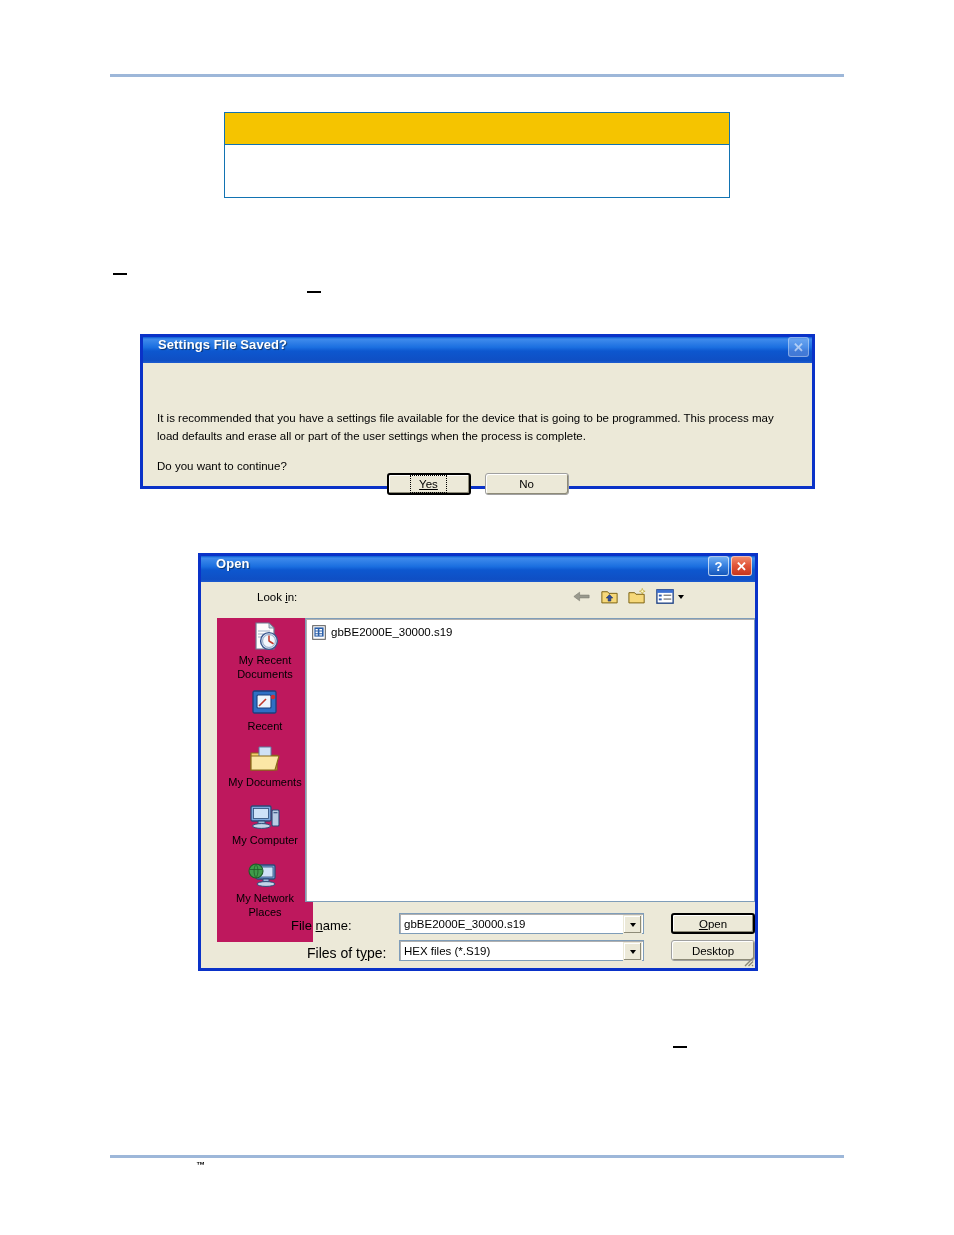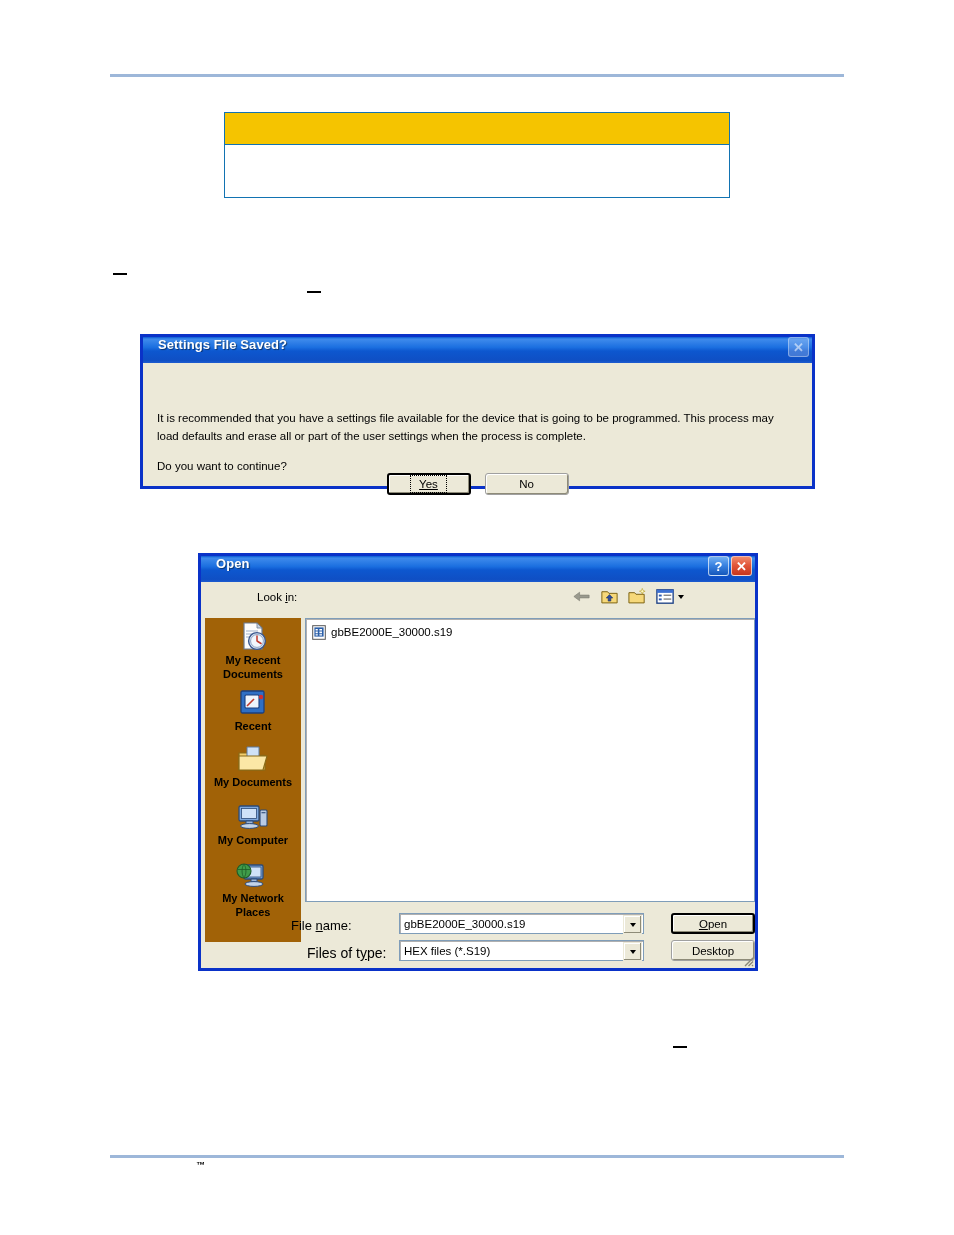--- a/index.html
+++ b/index.html
@@ -221,24 +221,23 @@
   #toolbar-icons {
     position: absolute;
     left: 370px; top: 4px;
     display: flex; align-items: center; gap: 7px;
   }
   .tb-icon { width: 21px; height: 21px; display: block; }
 
   
   #places-bar {
     position: absolute;
-    left: 4px; top: 36px;
+    left: 16px; top: 36px;
     width: 96px; height: 324px;
-    background: #a16207;
-    font-weight: bold;
+    background: #be185d;
   }
   .place-item {
     width: 96px;
     text-align: center;
     margin-bottom: 2px;
   }
   .place-icon { display: block; margin: 0 auto; }
   .place-label {
     font-size: 11px;
     color: #000;

